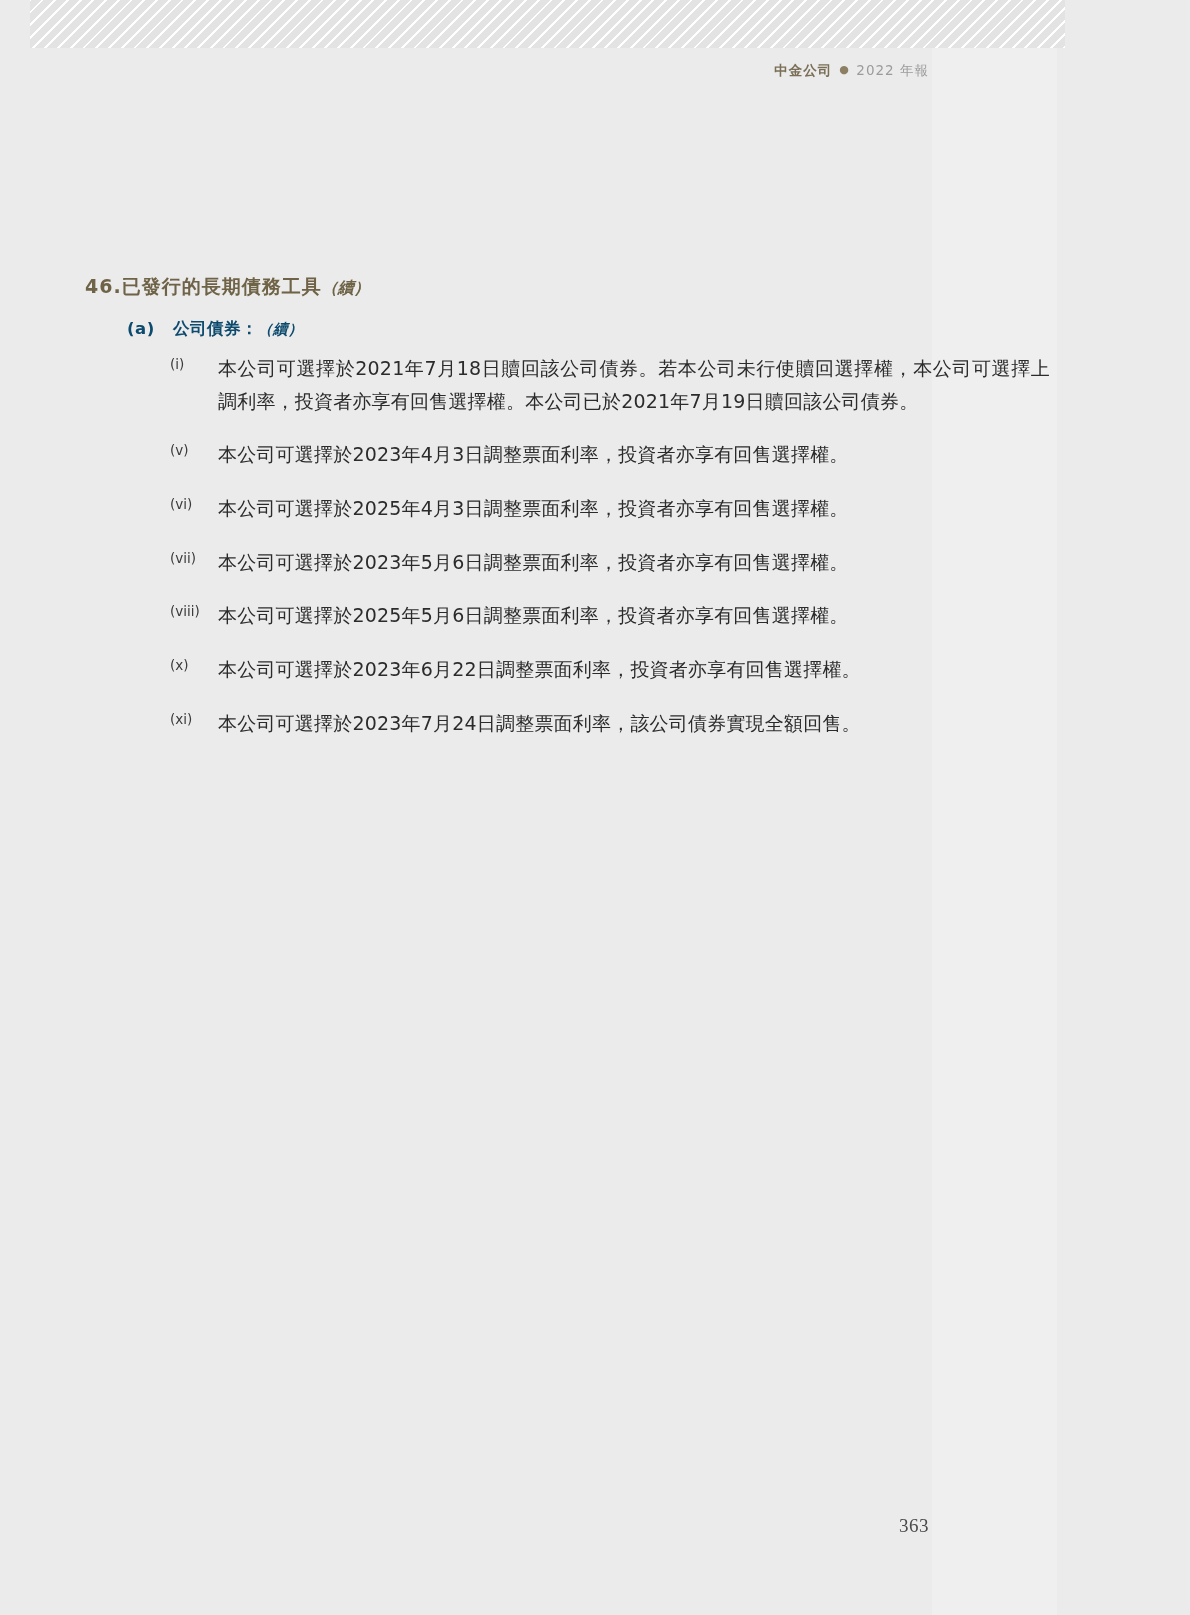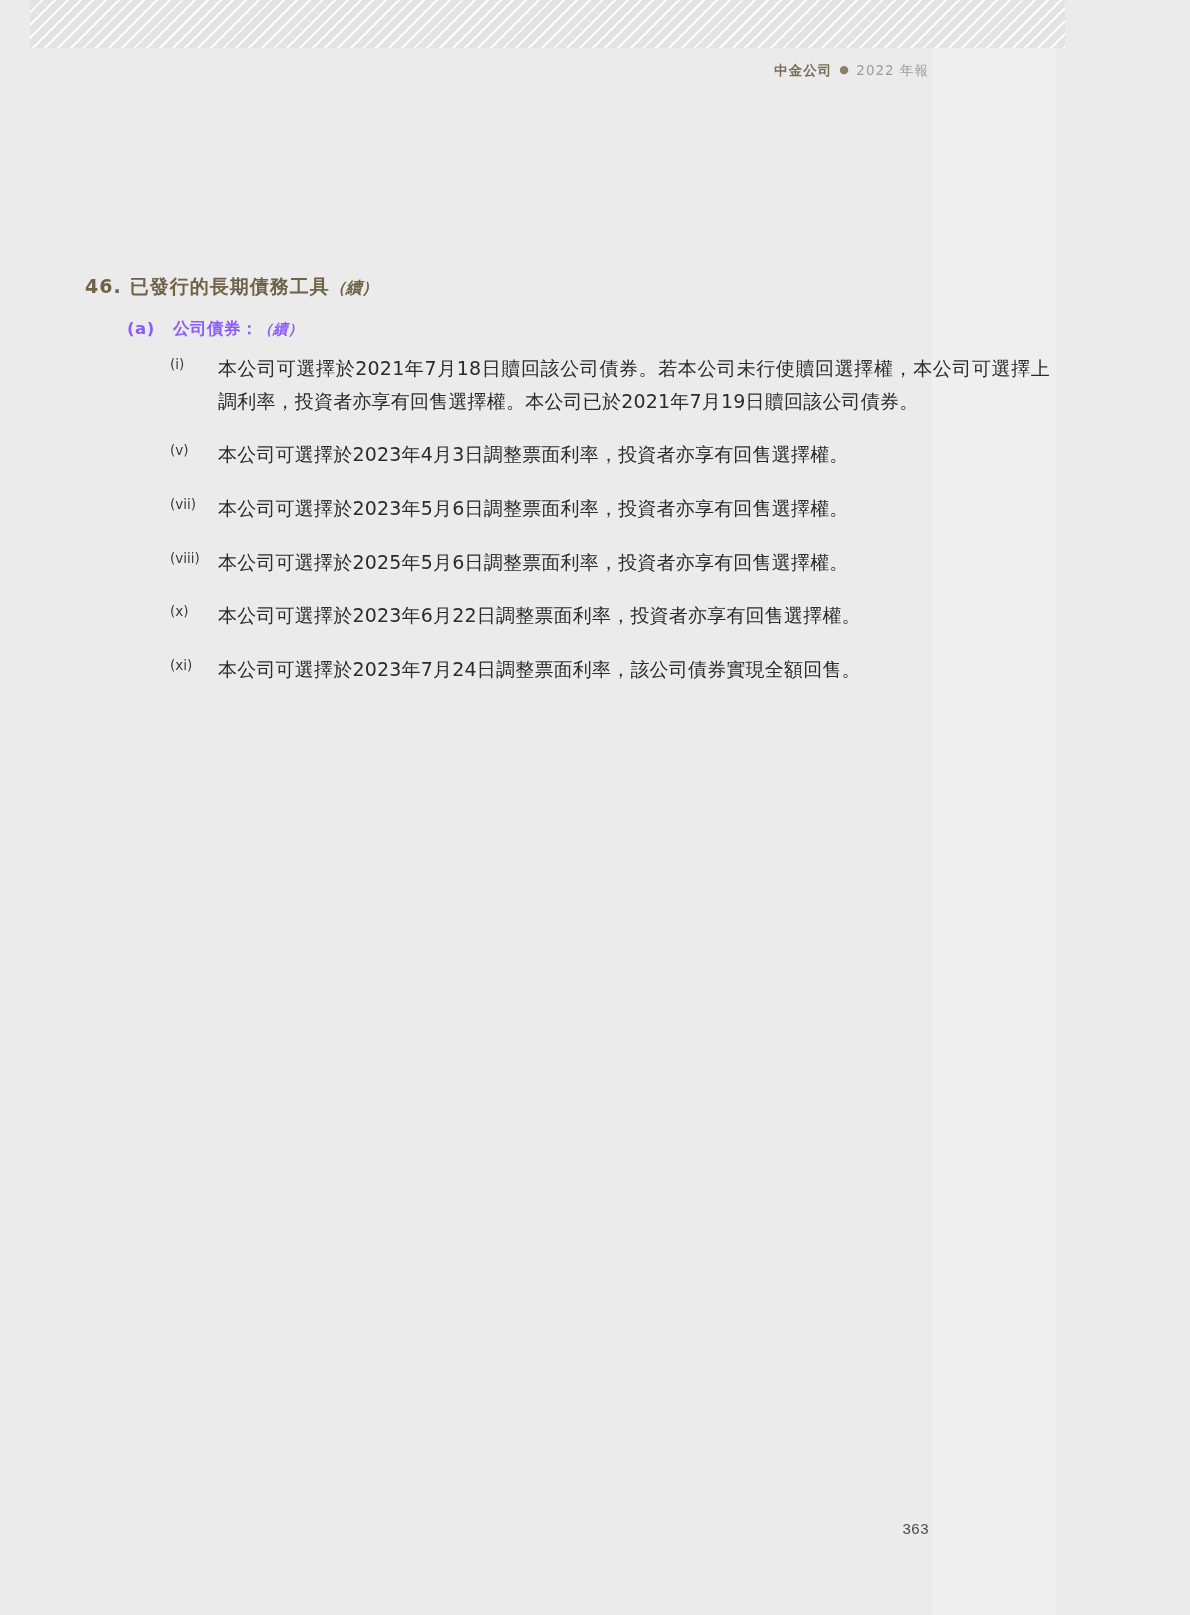--- a/index.html
+++ b/index.html
@@ -79,36 +79,35 @@
     position: absolute;
     top: 274px;
     left: 85px;
     font-size: 19px;
     font-weight: bold;
     color: #6f6347;
     letter-spacing: 1px;
     white-space: nowrap;
   }
   .section-title .num {
-    margin-right: 8px;
   }
   .section-title .cont {
     font-style: italic;
     font-weight: bold;
     font-size: 16px;
     letter-spacing: 0;
   }
 
   .subsection {
     position: absolute;
     top: 318px;
     left: 127px;
     font-size: 16.5px;
     font-weight: bold;
-    color: #8b5cf6;
+    color: #0c4a6e;
     letter-spacing: 0.5px;
     white-space: nowrap;
   }
   .subsection .label {
     display: inline-block;
     width: 46px;
   }
   .subsection .cont {
     font-style: italic;
     font-size: 14.5px;
@@ -139,23 +138,23 @@
     line-height: 1.72;
     color: #2b2b2b;
     text-align: justify;
     letter-spacing: 0.2px;
   }
 
   .page-number {
     position: absolute;
     bottom: 78px;
     right: 128px;
-    font-size: 15px;
+    font-size: 19px;
     color: #4a4a4a;
-    font-family: Liberation Sans, sans-serif;
+    font-family: Liberation Serif, serif;
     letter-spacing: 0.5px;
   }
 </style>
 </head>
 <body>
 
 <div class="page">
 
   <div class="right-strip"></div>
   <div class="hatch-band"></div>
@@ -180,20 +179,24 @@
     </div>
 
 
 
 
     <div class="item">
       <div class="item-marker">(v)</div>
       <div class="item-text">本公司可選擇於2023年4月3日調整票面利率，投資者亦享有回售選擇權。</div>
     </div>
 
+    <div class="item">
+      <div class="item-marker">(vi)</div>
+      <div class="item-text">本公司可選擇於2025年4月3日調整票面利率，投資者亦享有回售選擇權。</div>
+    </div>
 
     <div class="item">
       <div class="item-marker">(vii)</div>
       <div class="item-text">本公司可選擇於2023年5月6日調整票面利率，投資者亦享有回售選擇權。</div>
     </div>
 
     <div class="item">
       <div class="item-marker">(viii)</div>
       <div class="item-text">本公司可選擇於2025年5月6日調整票面利率，投資者亦享有回售選擇權。</div>
     </div>

